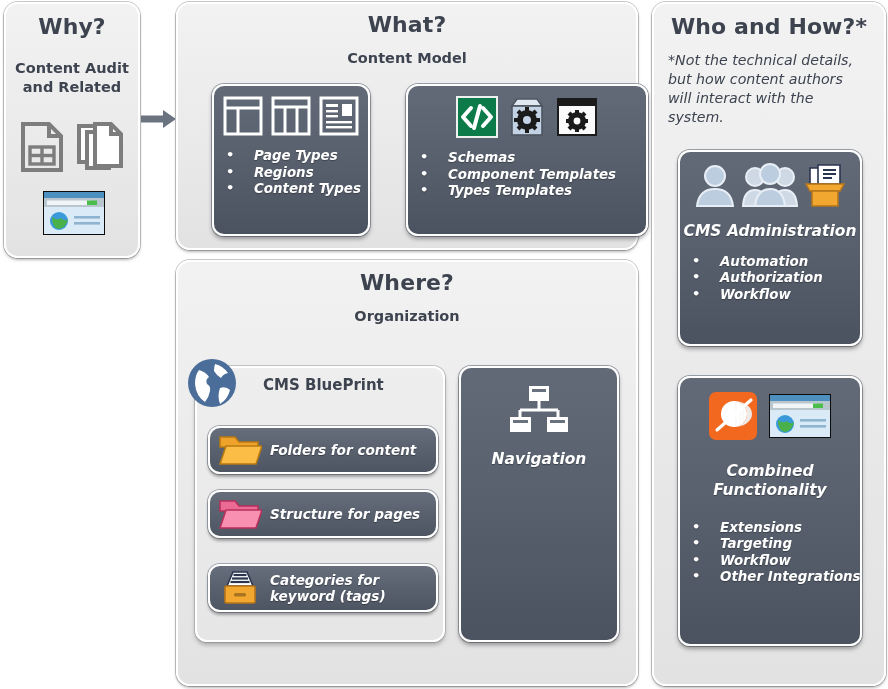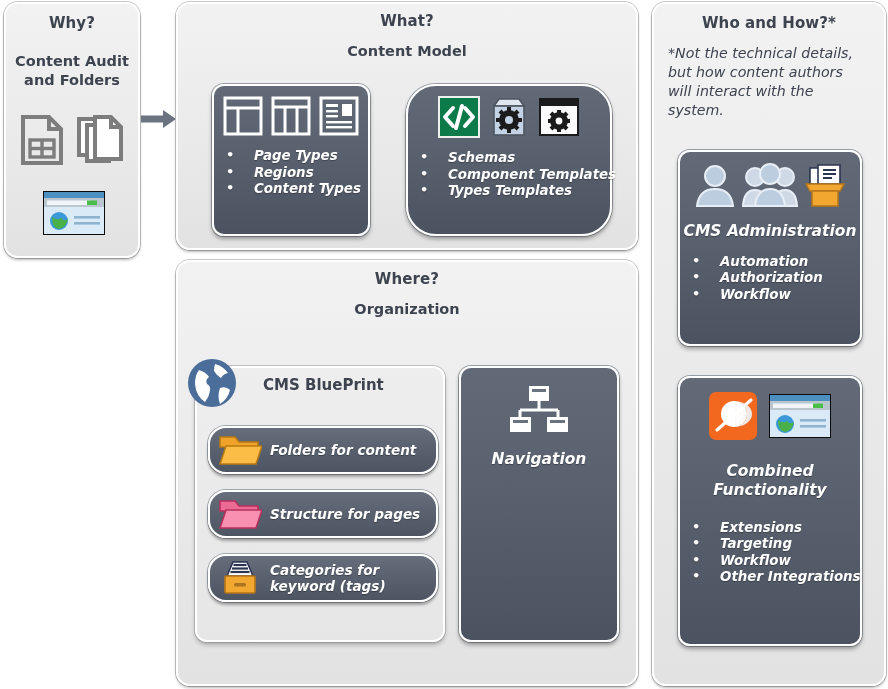--- a/index.html
+++ b/index.html
@@ -15,21 +15,21 @@
   .panel {
     position: absolute;
     background: linear-gradient(to bottom, #f2f2f2 0%, #eaeaea 55%, #e2e2e2 100%);
     border: 2px solid #ffffff;
     border-radius: 14px;
     box-shadow: 0 2px 3px rgba(0,0,0,.28), 0 0 0 1px #c9c9c9;
   }
   .panel-title {
     text-align: center;
     font-weight: bold;
-    font-size: 15px;
+    font-size: 22px;
     color: #3d4450;
     letter-spacing: .1px;
   }
   .panel-sub {
     text-align: center;
     font-weight: bold;
     font-size: 14.5px;
     color: #3d4450;
     margin-top: 13px;
   }
@@ -84,49 +84,49 @@
     align-items: flex-end; gap: 10px;
   }
 
   
   #arrow { position: absolute; left: 141px; top: 108px; width: 36px; height: 22px; }
 
   
   #what { left: 176px; top: 2px; width: 462px; height: 248px; }
   #what .panel-title { margin-top: 8px; }
   #card-pagetypes { left: 34px; top: 80px; width: 158px; height: 152px; }
-  #card-schemas   { left: 228px; top: 80px; width: 206px; height: 152px; border-radius: 30px; }
+  #card-schemas   { left: 228px; top: 80px; width: 242px; height: 152px; }
   .icon-row { display: flex; gap: 8px; justify-content: center; align-items: center; padding-top: 10px; }
 
   
   #where { left: 176px; top: 260px; width: 462px; height: 426px; }
   #where .panel-title { margin-top: 8px; }
   #card-blueprint { left: 17px; top: 104px; width: 250px; height: 276px; }
   #card-delivery  { left: 281px; top: 104px; width: 160px; height: 276px; }
 
   .bp-globe { position: absolute; left: -12px; top: -12px; width: 54px; height: 54px; }
   .bp-title {
     position: absolute; left: 66px; top: 8px;
     font-weight: bold; font-size: 15px; color: #3d4450;
   }
   .bp-row {
     position: absolute; left: 11px; width: 230px; height: 48px;
     background: linear-gradient(to bottom, #666e7c 0%, #5a6270 45%, #4e5562 100%);
-    border: 2px solid #ffffff; border-radius: 18px;
+    border: 2px solid #ffffff; border-radius: 12px;
     box-shadow: 0 3px 3px rgba(0,0,0,.32), 0 0 0 1px #a0a6ae;
     display: flex; align-items: center; gap: 8px; padding-left: 8px;
   }
   .bp-row-label {
     font-style: italic; font-weight: bold; font-size: 13.6px;
     color: #ffffff; line-height: 1.2;
     text-shadow: 0 1px 1px rgba(0,0,0,.35);
   }
   #bp-row-0 { top: 58px; }
   #bp-row-1 { top: 122px; }
-  #bp-row-2 { top: 186px; }
+  #bp-row-2 { top: 196px; }
 
   
   #who { left: 652px; top: 2px; width: 234px; height: 684px; }
   #who .panel-title { margin-top: 10px; }
   .who-note {
     margin: 12px 14px 16px 14px;
     font-style: italic; font-size: 14.2px; color: #3d4450;
     line-height: 1.33;
   }
   #card-admin    { left: 24px; top: 146px; width: 184px; height: 196px; }
@@ -136,21 +136,21 @@
 </style>
 </head>
 <body>
 
 <div class="canvas">
 
   <div class="panel" id="why">
     <div class="panel-title">Why?</div>
     <div class="heading">
       <div>Content Audit</div>
-      <div>and Folders</div>
+      <div>and Related</div>
     </div>
     <div class="why-icons">
 
       <span>
         <svg class="svg-ico" width="46" height="52" viewBox="0 0 46 52">
           <path d="M4 3 h26 l12 12 v34 a0 0 0 0 1 0 0 H4 Z" fill="none" stroke="#7d7d7d" stroke-width="4"></path>
           <path d="M30 3 v12 h12" fill="none" stroke="#7d7d7d" stroke-width="4"></path>
           <rect x="11" y="26" width="24" height="17" fill="none" stroke="#7d7d7d" stroke-width="3.4"></rect>
           <line x1="23" y1="26" x2="23" y2="43" stroke="#7d7d7d" stroke-width="3.4"></line>
           <line x1="11" y1="34.5" x2="35" y2="34.5" stroke="#7d7d7d" stroke-width="3.4"></line>

